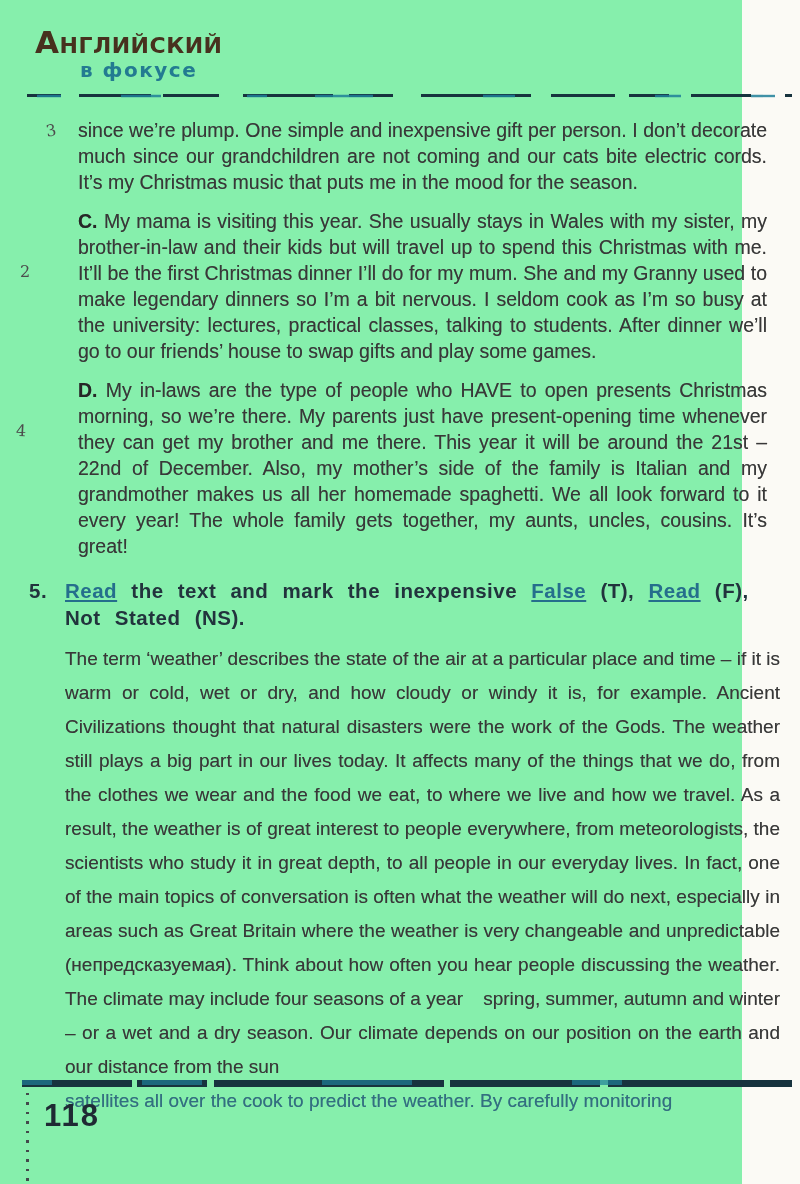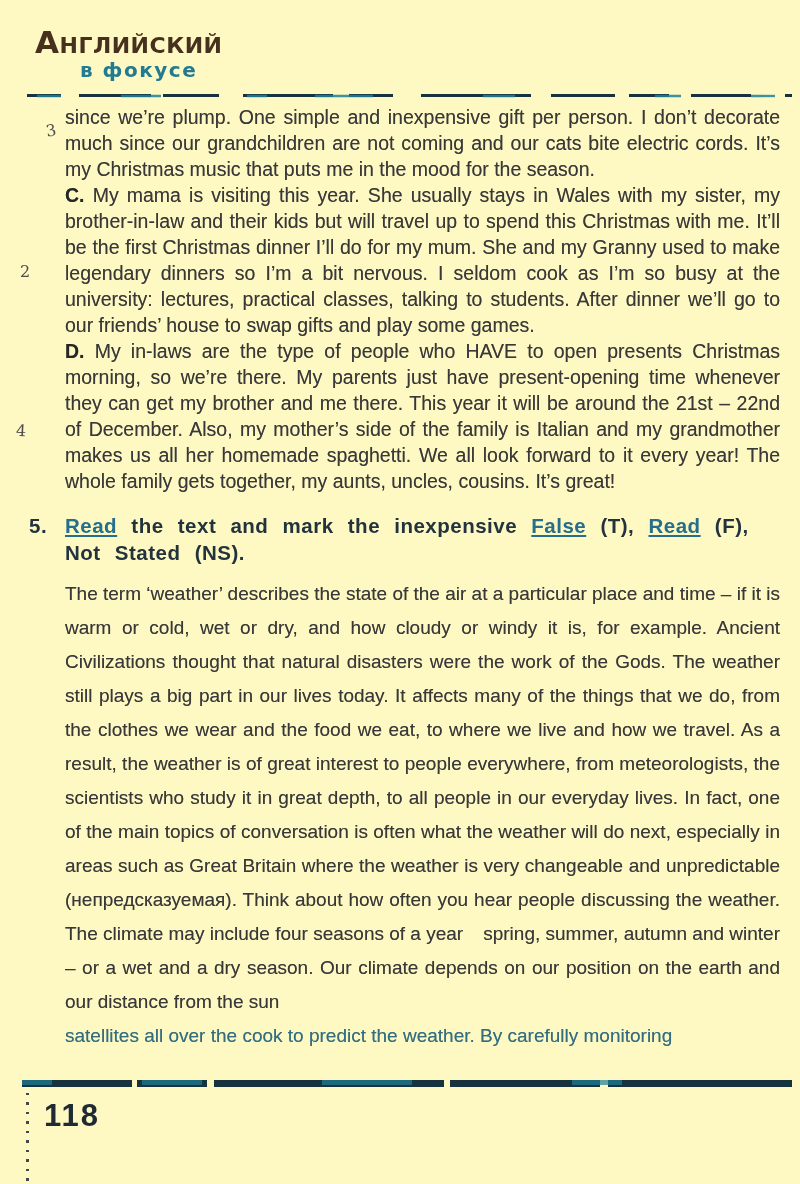--- a/index.html
+++ b/index.html
@@ -4,22 +4,22 @@
 <style>
   html, body { margin: 0; padding: 0; }
   body {
     width: 800px; height: 1184px;
     background: #fbfaf5;
     font-family: "Liberation Sans", sans-serif;
     overflow: hidden;
   }
   .page {
     position: relative;
-    width: 800px; height: 1184px;
-    background: #fef9c3;
+    width: 742px; height: 1184px;
+    background: #86efac;
   }
 
   
   .brand { position: absolute; left: 35px; top: 26px; }
   .logo-title {
     font-family: "DejaVu Sans", sans-serif;
     font-weight: bold;
     text-transform: uppercase;
     font-size: 22px;
     line-height: 1.05;
@@ -56,21 +56,21 @@
     position: absolute;
     left: 65px; top: 104px;
     width: 715px;
     color: #383838;
     text-align: justify;
     hyphens: manual;
     -webkit-hyphens: manual;
     text-shadow: 0 0 0.5px rgba(70,70,70,0.55);
   }
   .reading { font-size: 19.5px; line-height: 26px; }
-  .reading p { margin: 0; }
+  .reading p { margin: 13px; }
   .para-label { font-weight: bold; color: #262626; }
 
   .task5 {
     position: relative;
     margin-top: 18px;
     font-weight: bold;
     font-size: 20.5px;
     line-height: 27px;
     text-align: left;
     letter-spacing: 0.5px;

